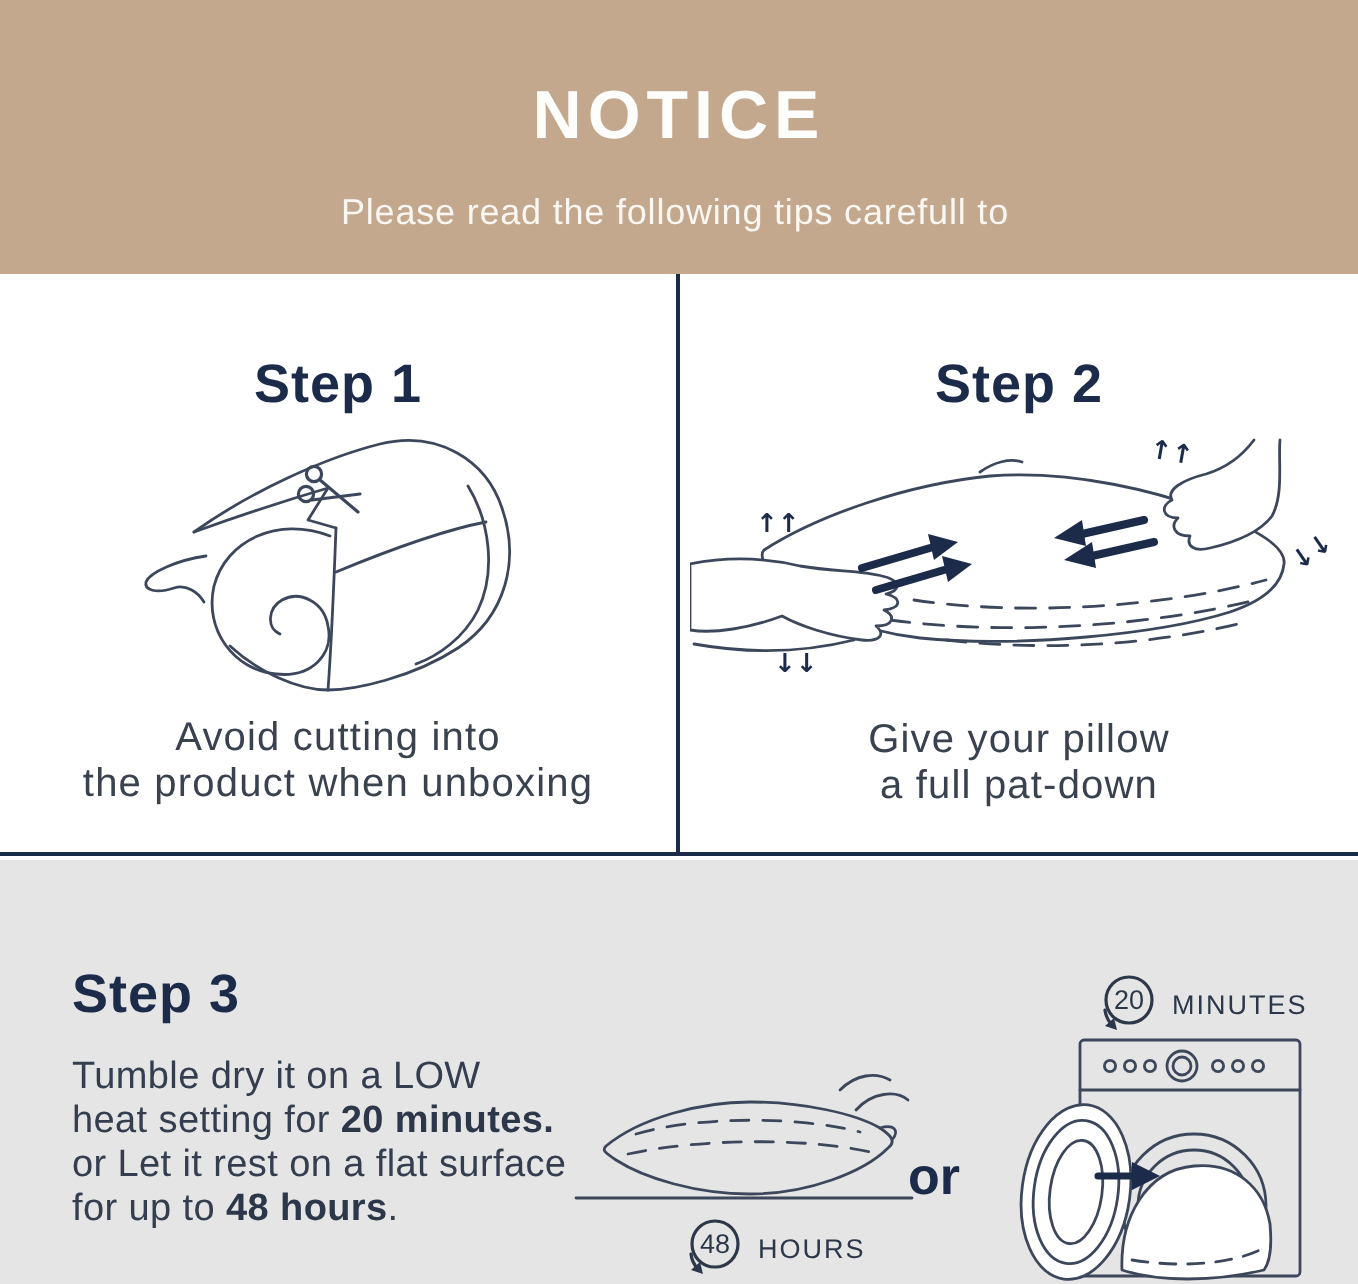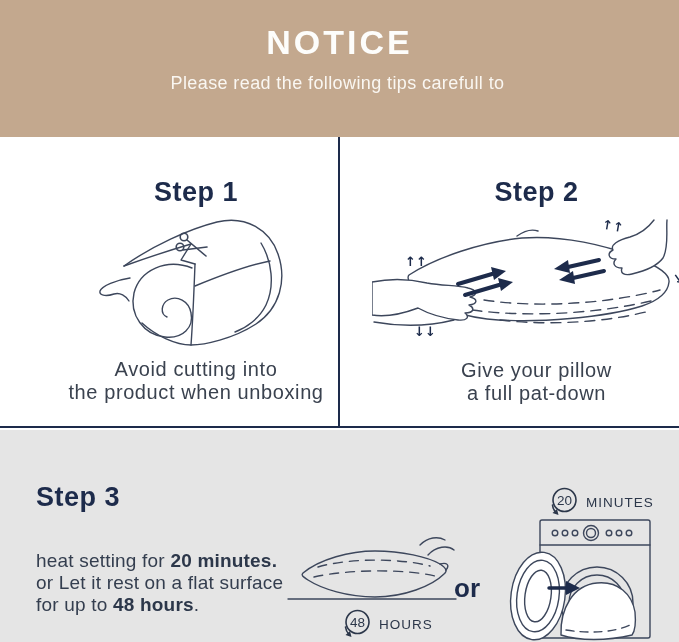--- a/index.html
+++ b/index.html
@@ -2,26 +2,26 @@
 <html><head>
 <meta charset="utf-8">
 <style>
   html,body{margin:0;padding:0;background:#fff;}
   #screen{
     position:relative;width:679px;height:642px;overflow:hidden;background:#ffffff;
     font-family:"Liberation Sans",sans-serif;color:#353e4f;
   }
   
   .banner{position:absolute;left:0;top:0;width:679px;height:137px;background:#c3a88e;text-align:center;}
-  .banner-title{margin:0;padding-top:23px;font-size:34px;font-weight:bold;letter-spacing:3px;color:#fdfdfb;}
+  .banner-title{margin:16px;padding-top:23px;font-size:34px;font-weight:bold;letter-spacing:3px;color:#fdfdfb;}
   .banner-sub{margin:9px 4px 0 0;font-size:18px;line-height:25px;letter-spacing:.4px;color:#faf7f2;text-align:center;}
   
   .cols{position:absolute;left:0;top:137px;width:679px;height:291px;background:#fff;border-bottom:2px solid #1d2b4b;box-sizing:border-box;}
   .vdivider{position:absolute;left:338px;top:0;width:2px;height:289px;background:#1d2b4b;}
-  .col{position:absolute;top:0;height:289px;display:flex;flex-direction:column;align-items:center;padding-left:27px;}
+  .col{position:absolute;top:0;height:289px;display:flex;flex-direction:column;align-items:center;}
   .col-left{left:0;width:338px;}
   .col-right{left:340px;width:339px;}
   .step-h{margin:0;margin-top:40px;font-size:27px;font-weight:bold;letter-spacing:.5px;color:#1d2b4b;}
   .illus1{margin-top:8px;}
   .illus2{margin-top:4px;}
   .caption{margin-top:7px;text-align:center;font-size:20px;line-height:23px;letter-spacing:.6px;color:#3a424f;}
   
   .art path,.art circle,.art line,.art ellipse,.art rect{fill:none;stroke:#3d475c;stroke-width:1.4;stroke-linecap:round;stroke-linejoin:round;}
   .art .wfill{fill:#ffffff;}
   .art .dash{stroke-dasharray:10 7;}
@@ -127,21 +127,21 @@
         <span>Give your pillow</span><br>
         <span>a full pat-down</span>
       </p>
     </div>
   </div>
 
   <div class="step3">
     <h2 class="step-h3">Step 3</h2>
 
     <p class="step3-body">
-      <br>
+      <span>Tumble dry it on a LOW</span><br>
       <span>heat setting for </span><b>20 minutes.</b><br>
       <span>or Let it rest on a flat surface</span><br>
       <span>for up to </span><b>48 hours</b><span>.</span>
     </p>
 
     <svg class="art pillow-rest" width="180" height="82" viewBox="0 0 180 82">
       <path d="M 8,68 L 176,68"></path>
       <path d="M 23,42 C 40,28 70,20 95,20 C 122,20 148,26 160,33 C 166,37 168,40 164,43 C 152,55 124,66 95,66 C 68,66 42,58 28,49 C 22,45 21,44 23,42 Z"></path>
       <path d="M 160,33 C 167,31 170,34 166,39"></path>
       <path class="dash" style="stroke-dasharray:9 7" d="M 38,36 C 68,27 120,27 150,35"></path>

